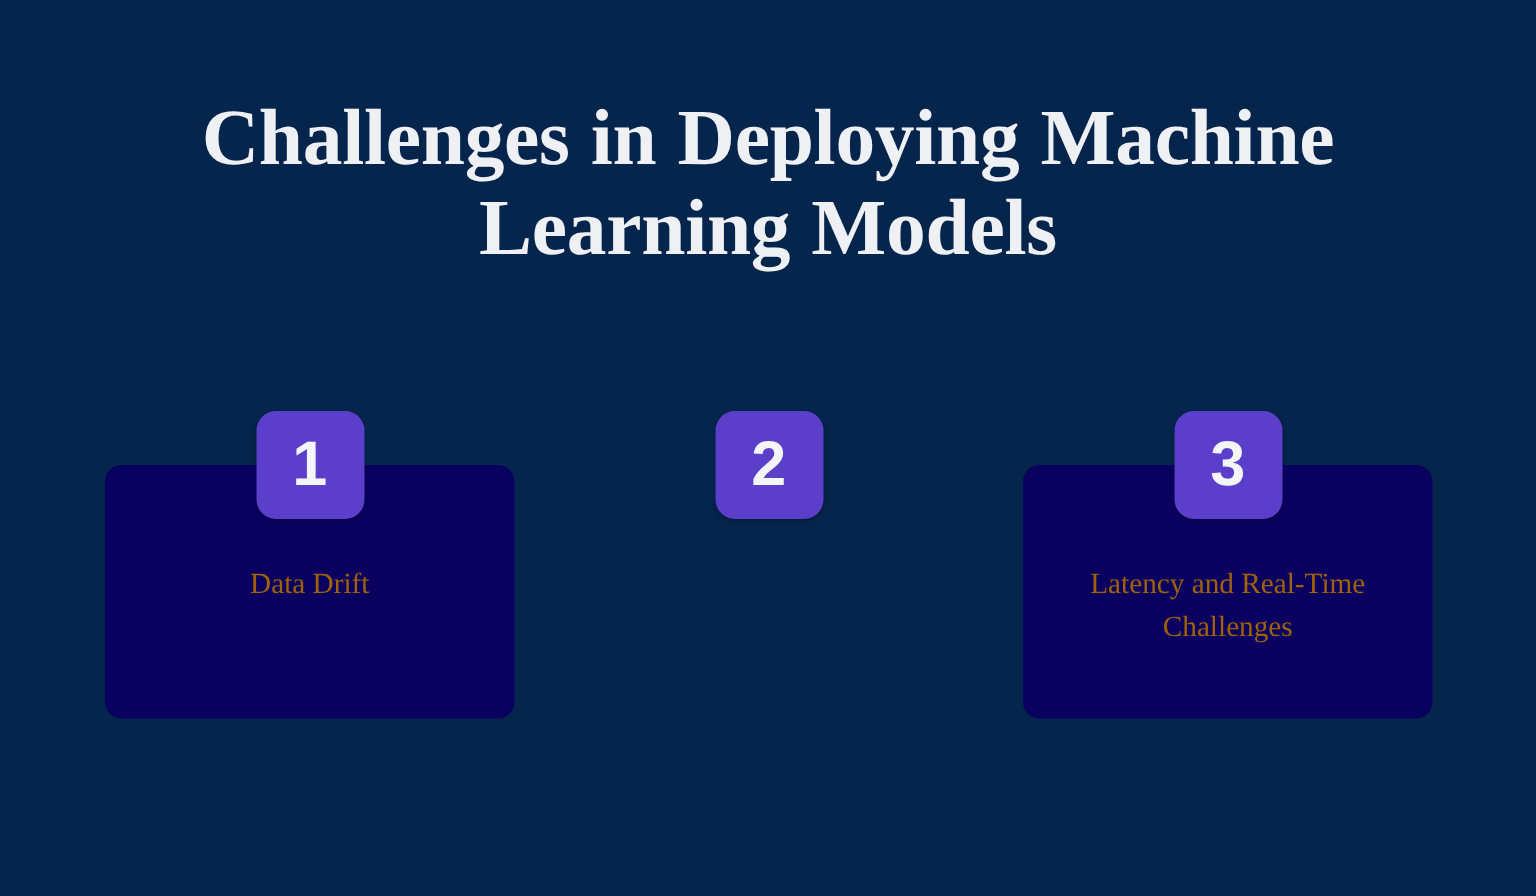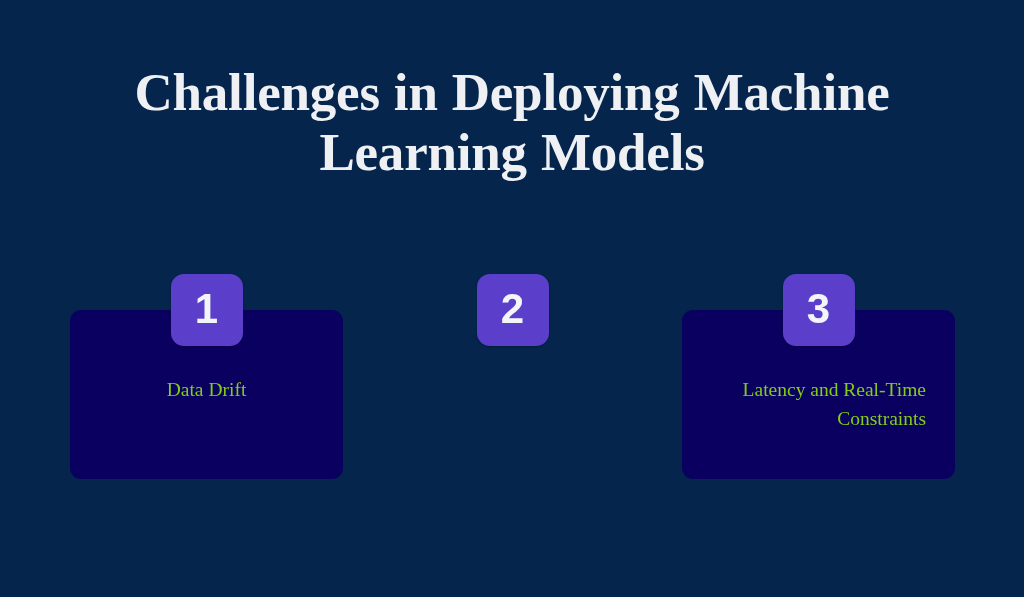--- a/index.html
+++ b/index.html
@@ -96,25 +96,25 @@
     z-index: 1;
     display: flex;
     align-items: flex-start;
     justify-content: center;
     box-sizing: border-box;
     padding: 0 18px;
   }
   .card-label {
     margin: 0;
     margin-top: 66px;
-    text-align: right;
+    text-align: center;
     font-family: "Liberation Serif", serif;
     font-size: 19.5px;
     line-height: 28.5px;
-    color: #84cc16;
+    color: #a16207;
     font-weight: normal;
     max-width: 190px;
   }
   .card-wrap.wide .card-label { max-width: 215px; }
 </style>
 </head>
 <body>
 
 <div id="slide">
 
@@ -137,18 +137,18 @@
       <div class="number-badge">
         <span>2</span>
       </div>
     </div>
 
     <div class="card-wrap wide">
       <div class="number-badge">
         <span>3</span>
       </div>
       <div class="card-body">
-        <p class="card-label">Latency and Real-Time Constraints</p>
+        <p class="card-label">Latency and Real-Time Challenges</p>
       </div>
     </div>
 
   </div>
 </div>
 
 </body></html>

